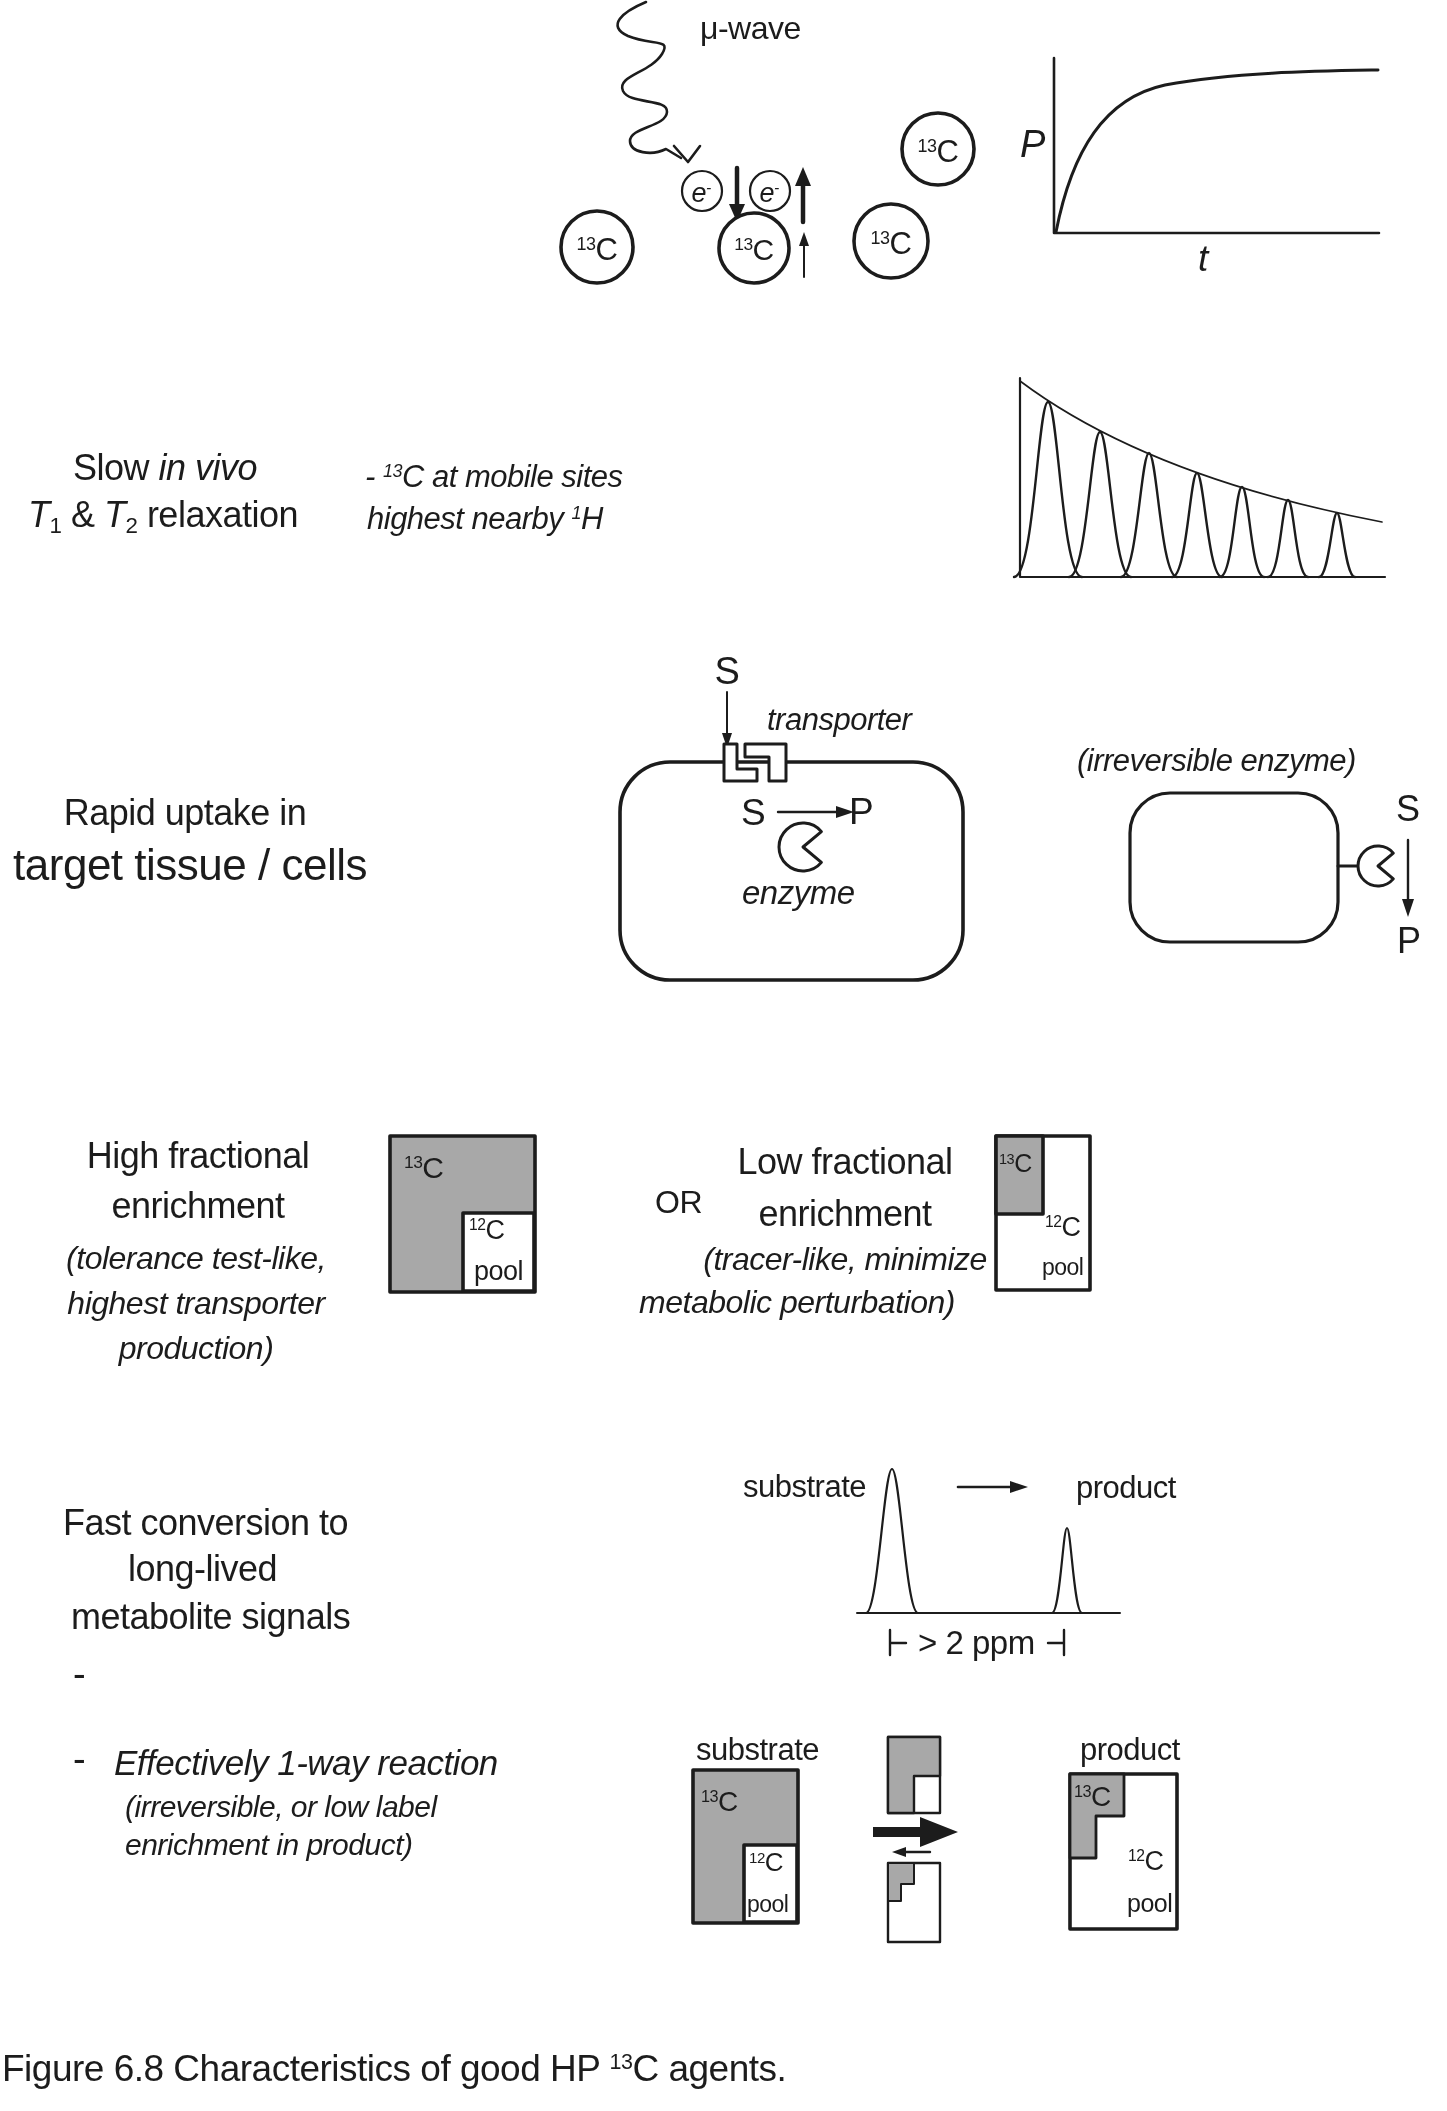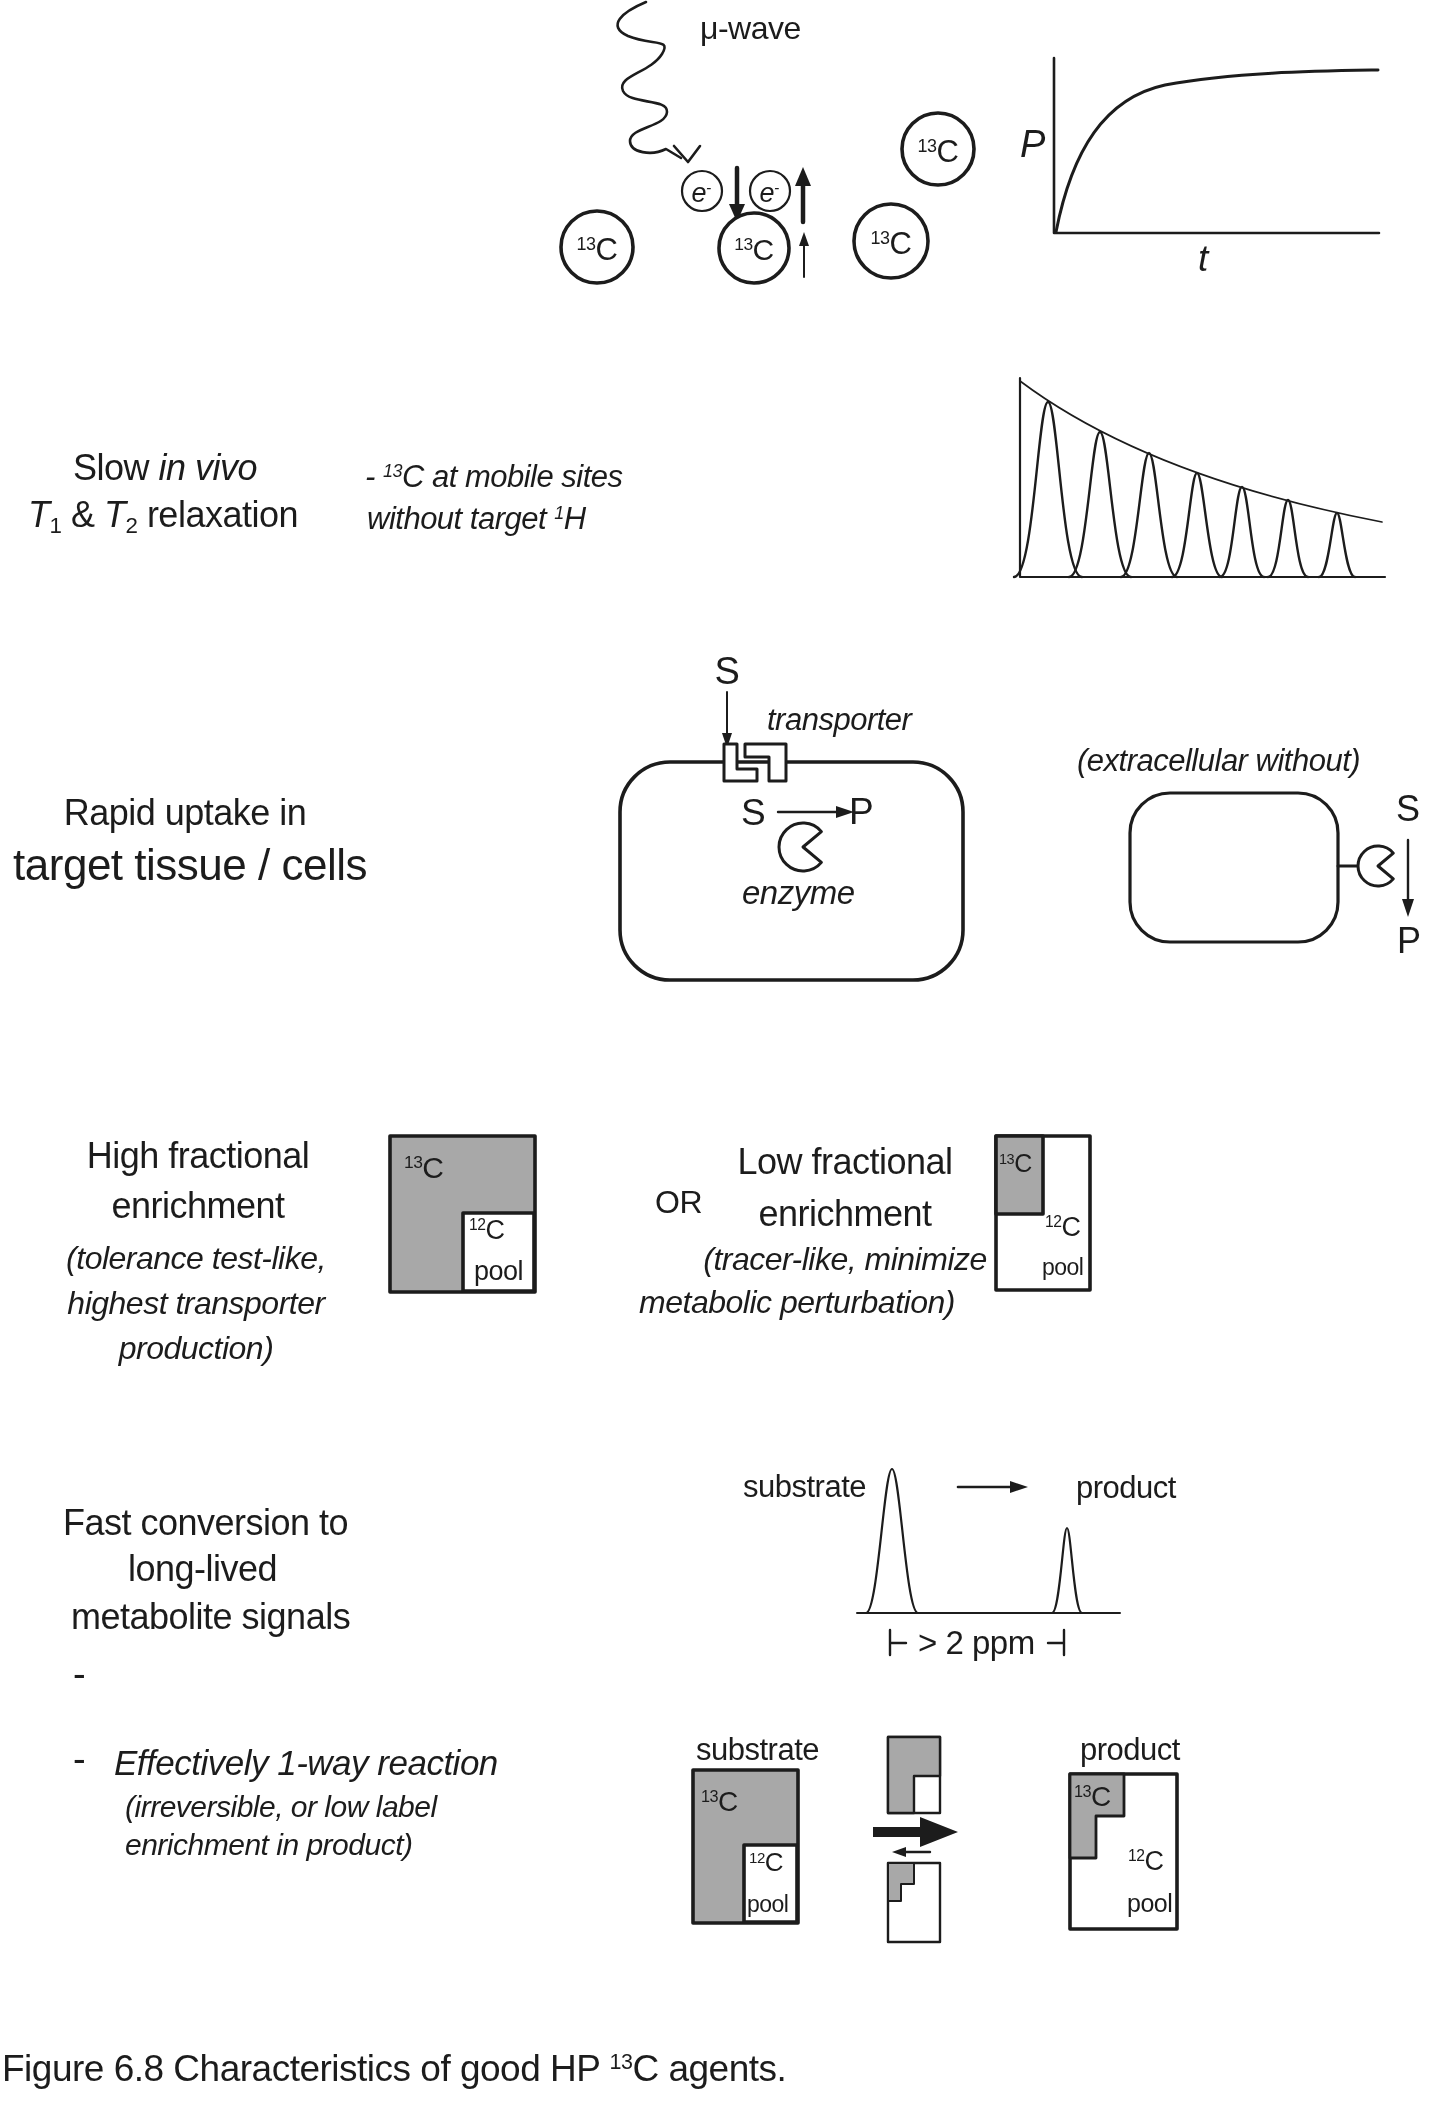--- a/index.html
+++ b/index.html
@@ -119,30 +119,30 @@
   <div class="lab cc" style="left:597px;top:249px;font-size:31px"><span class="sup">13</span><span>C</span></div>
   <div class="lab cc" style="left:754px;top:250px;font-size:30px"><span class="sup">13</span><span>C</span></div>
   <div class="lab cc" style="left:891px;top:243px;font-size:31px"><span class="sup">13</span><span>C</span></div>
   <div class="lab cc" style="left:938px;top:151px;font-size:31px"><span class="sup">13</span><span>C</span></div>
   <div class="lab it" style="left:1020px;top:125px;font-size:38px">P</div>
   <div class="lab it" style="left:1198px;top:240px;font-size:37px">t</div>
 
   <div class="lab cx" style="left:165px;top:450px;font-size:36px"><span>Slow </span><span class="it">in vivo</span></div>
   <div class="lab cx" style="left:163px;top:497px;font-size:36px"><span class="it">T</span><span class="sub">1</span><span> &amp; </span><span class="it">T</span><span class="sub">2</span><span> relaxation</span></div>
   <div class="lab it" style="left:365px;top:461px;font-size:31px"><span>- </span><span class="sup">13</span><span>C at mobile sites</span></div>
-  <div class="lab it" style="left:367px;top:503px;font-size:31px"><span>without target </span><span class="sup">1</span><span>H</span></div>
+  <div class="lab it" style="left:367px;top:503px;font-size:31px"><span>highest nearby </span><span class="sup">1</span><span>H</span></div>
 
   <div class="lab cx" style="left:185px;top:795px;font-size:36px">Rapid uptake in</div>
   <div class="lab cx" style="left:190px;top:843px;font-size:44px">target tissue / cells</div>
   <div class="lab cx" style="left:727px;top:652px;font-size:38px">S</div>
   <div class="lab it" style="left:767px;top:704px;font-size:31px">transporter</div>
   <div class="lab" style="left:741px;top:794px;font-size:37px">S</div>
   <div class="lab" style="left:849px;top:793px;font-size:37px">P</div>
   <div class="lab it" style="left:742px;top:876px;font-size:33px">enzyme</div>
-  <div class="lab it" style="left:1077px;top:745px;font-size:31px">(extracellular without)</div>
+  <div class="lab it" style="left:1077px;top:745px;font-size:31px">(irreversible enzyme)</div>
   <div class="lab" style="left:1396px;top:791px;font-size:36px">S</div>
   <div class="lab" style="left:1397px;top:923px;font-size:36px">P</div>
 
   <div class="lab cx" style="left:198px;top:1138px;font-size:36px">High fractional</div>
   <div class="lab cx" style="left:198px;top:1188px;font-size:36px">enrichment</div>
   <div class="lab cx it" style="left:196px;top:1242px;font-size:32px">(tolerance test-like,</div>
   <div class="lab cx it" style="left:196px;top:1287px;font-size:32px">highest transporter</div>
   <div class="lab cx it" style="left:196px;top:1332px;font-size:32px">production)</div>
   <div class="lab" style="left:404px;top:1153px;font-size:30px"><span class="sup">13</span><span>C</span></div>
   <div class="lab" style="left:469px;top:1217px;font-size:27px"><span class="sup">12</span><span>C</span></div>

